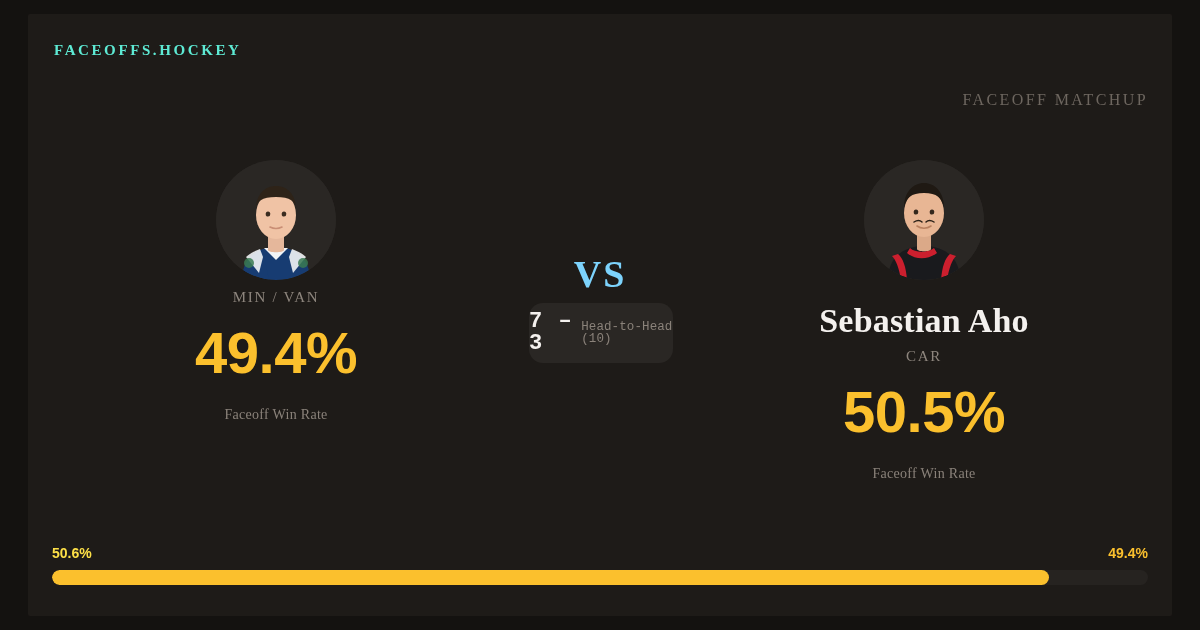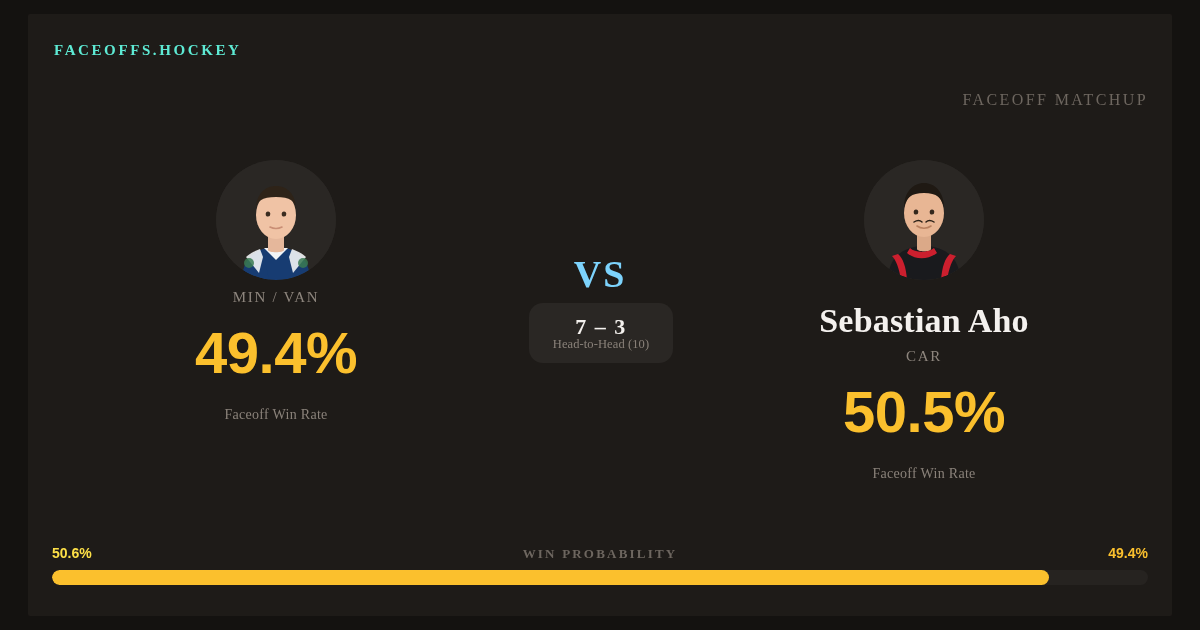--- a/index.html
+++ b/index.html
@@ -111,23 +111,23 @@
   }
   .h2h {
     position: absolute;
     left: 529px;
     top: 303px;
     width: 144px;
     height: 60px;
     border-radius: 14px;
     background: #2a2724;
     display: flex;
-    flex-direction: column;
     align-items: center;
     justify-content: center;
+    font-family: Liberation Mono, monospace;
   }
   .h2h-score {
     font-size: 22px;
     font-weight: 700;
     color: #f4f1ee;
     letter-spacing: 1.5px;
     line-height: 1;
   }
   .h2h-label {
     margin-top: 0;
@@ -253,18 +253,17 @@
         </g>
       </svg>
     </div>
     <div class="pname">Sebastian Aho</div>
     <div class="pteam">CAR</div>
     <div class="pct">50.5%</div>
     <div class="pctlabel">Faceoff Win Rate</div>
   </div>
 
   <div class="wp-left">50.6%</div>
-  <div class="wp-title">WIN PROBABILITY</div>
   <div class="wp-right">49.4%</div>
   <div class="wp-track" style="background: rgb(38, 35, 32);">
     <div class="wp-fill" id="wpFill" style="width: 91%; background: rgb(251, 192, 45);"></div>
   </div>
 </div>
 
 </body></html>

